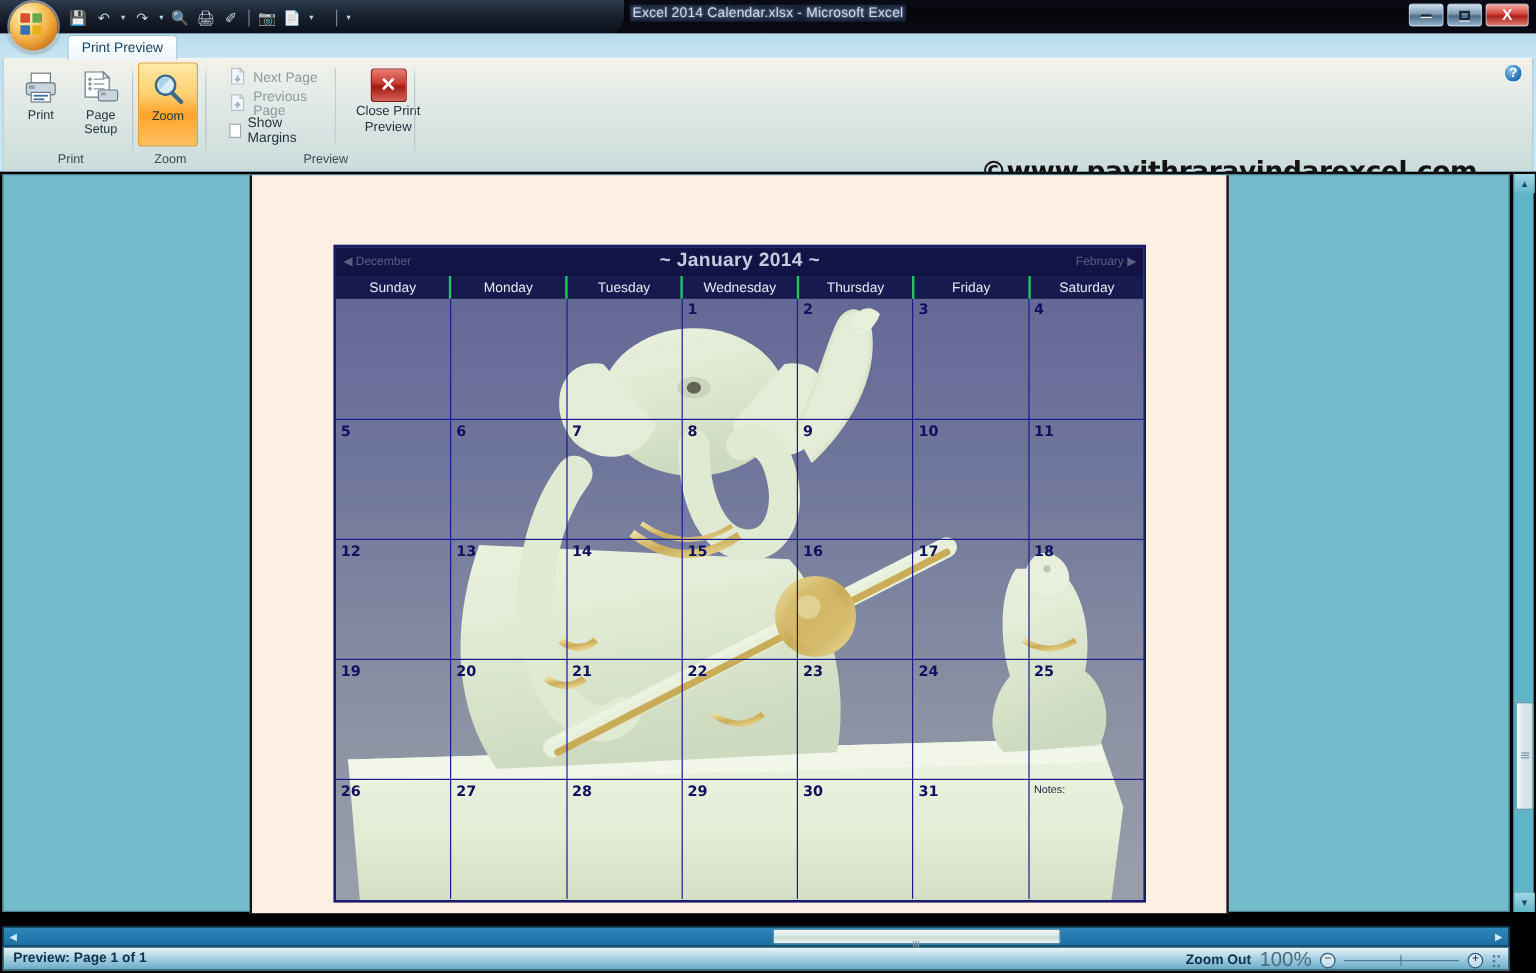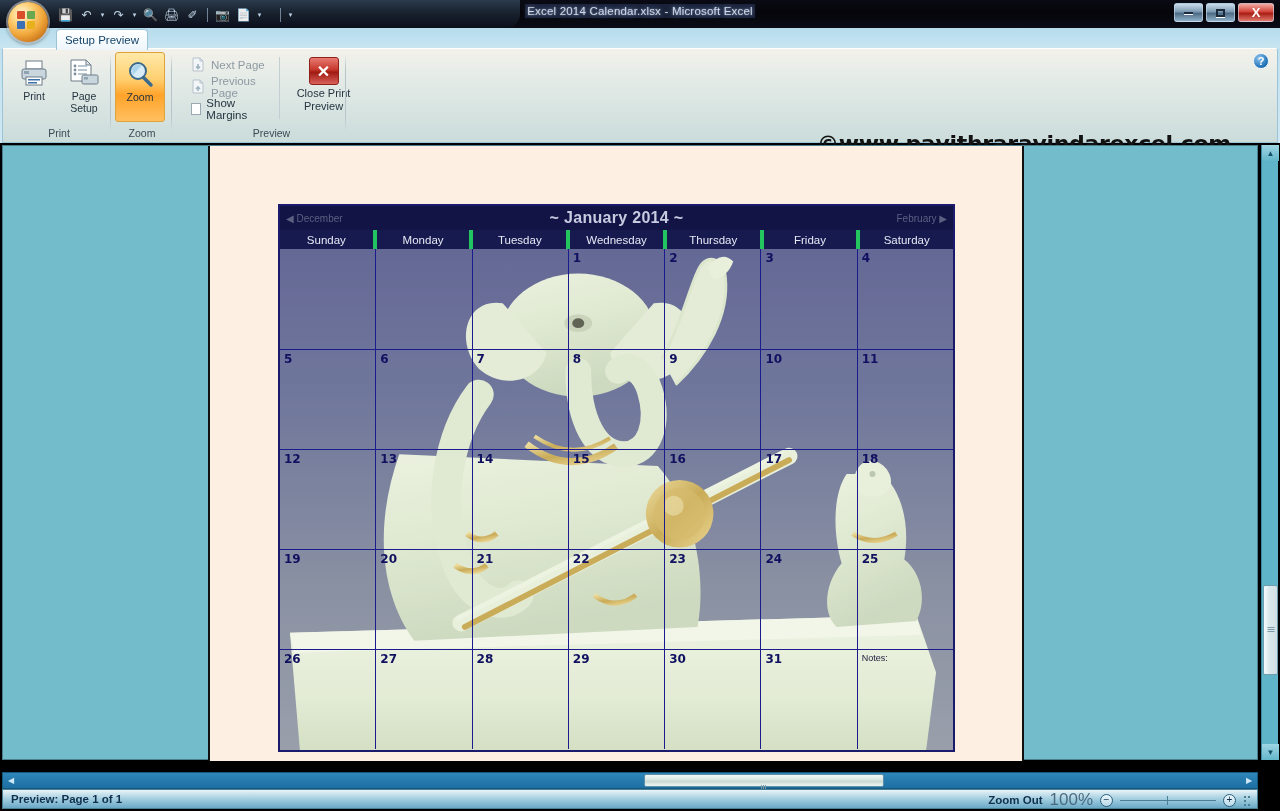--- a/index.html
+++ b/index.html
@@ -104,21 +104,21 @@
   .calbgimg{ position:absolute; left:0; top:0; width:100%; height:100%; }
   .caltop{ position:absolute; left:0; top:0; width:100%; height:24px;
     background:#111445; display:flex; align-items:center; z-index:4; }
   .navprev{ width:110px; padding-left:6px; font-size:10px; color:#5b6080; }
   .caltitle{ flex:1; text-align:center; font-size:16px; color:#c7cbe0;
     font-weight:bold; letter-spacing:.3px; }
   .navnext{ width:110px; text-align:right; padding-right:6px; font-size:10px; color:#5b6080; }
   .dowrow{ position:absolute; left:0; top:24px; width:100%; height:19px;
     display:flex; z-index:4; background:#161a4e; }
   .dow{ flex:1; text-align:center; font-size:11.5px; color:#e6e9f5;
-    border-left:4px solid #22c55e; display:flex; align-items:center; justify-content:center; }
+    border-left:2px solid #22c55e; display:flex; align-items:center; justify-content:center; }
   .dow:first-child{ border-left:none; }
   .weeks{ position:absolute; left:0; top:43px; width:100%; height:calc(100% - 43px); z-index:3; }
   .wk{ display:flex; height:100px; border-top:1px solid #1b1b8e; }
   .wk:first-child{ border-top:none; }
   .cell{ flex:1; border-left:1px solid #1b1b8e; position:relative; }
   .cell:first-child{ border-left:none; }
   .dnum{ position:absolute; left:4px; top:2px; font-size:12px; font-weight:bold;
     color:#101060; font-family:"DejaVu Sans", sans-serif; }
   .notes{ position:absolute; left:4px; top:3px; font-size:9px; color:#1b1b3a; }
 
@@ -211,21 +211,21 @@
         </div>
       <div class="wb max">
           <div class="sq"></div>
         </div>
       <div class="wb close">X</div>
     </div>
   </div>
 
   <div class="ribbonwrap">
     <div class="tabstrip"></div>
-    <div class="tab">Setup Preview</div>
+    <div class="tab">Print Preview</div>
     <div class="ribbonbody">
       <div class="helpicon">?</div>
 
       <div class="group" style="left:6px; width:100px;">
         <div class="gbody">
           <div class="bigbtn">
             <div class="ic">
               <svg width="30" height="28" viewBox="0 0 30 28">
                 <rect x="7" y="2" width="16" height="8" fill="#fff" stroke="#6d7d88"></rect>
                 <rect x="3" y="10" width="24" height="10" rx="2" fill="#c9d6de" stroke="#6d7d88"></rect>

